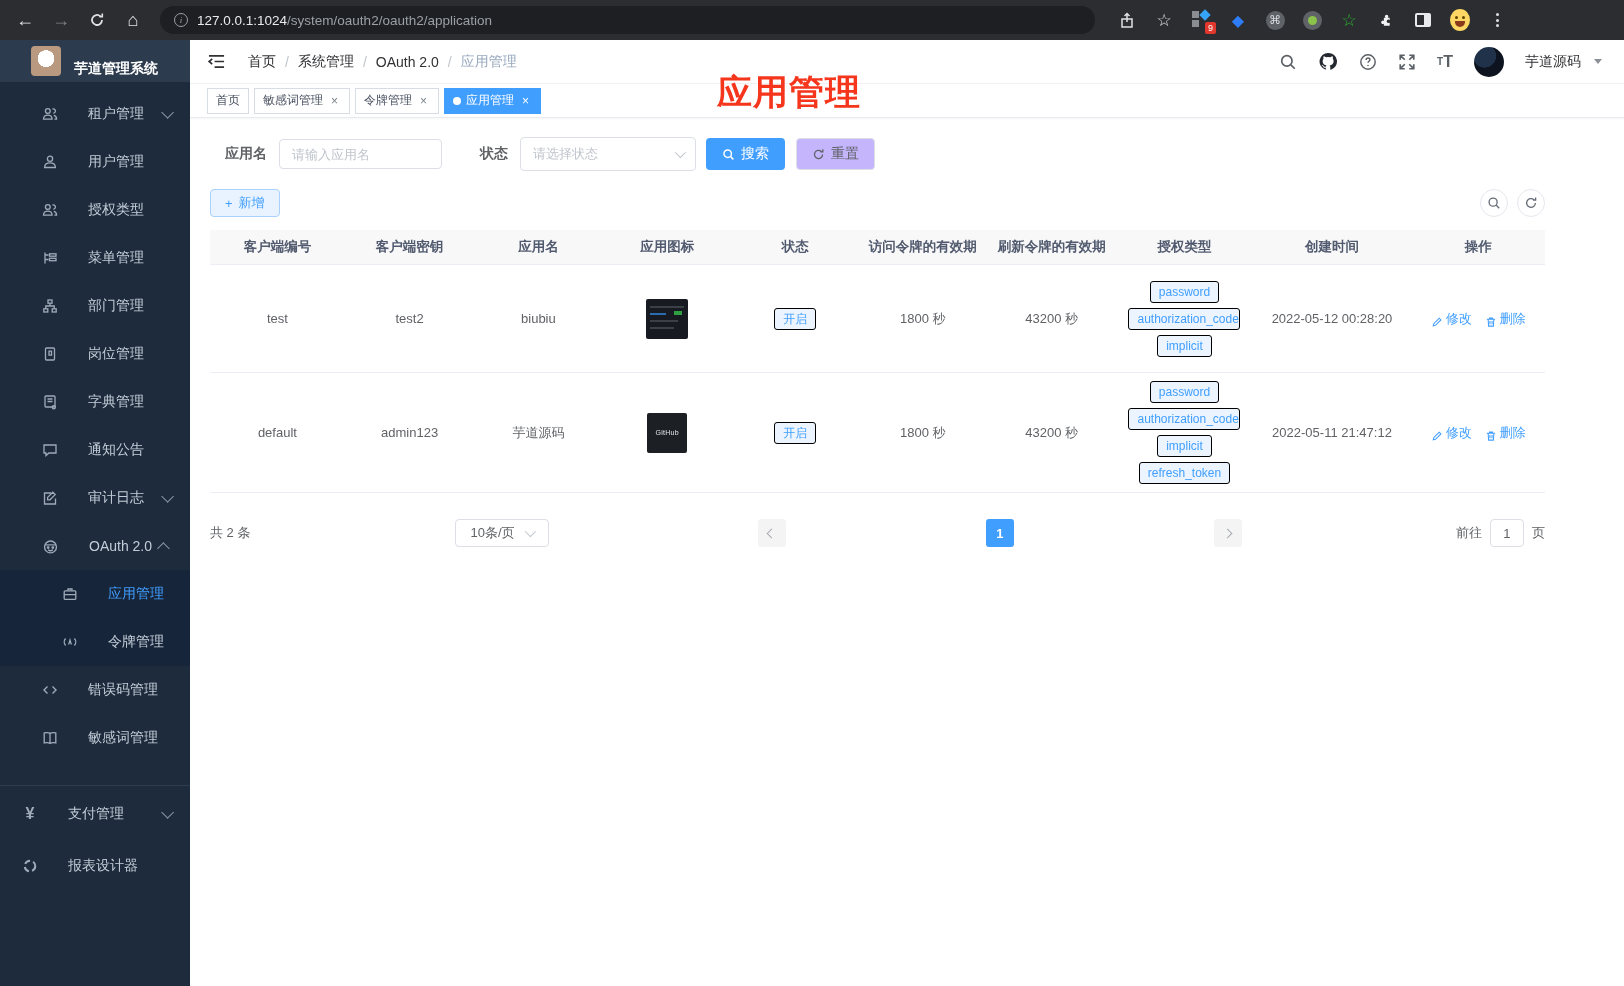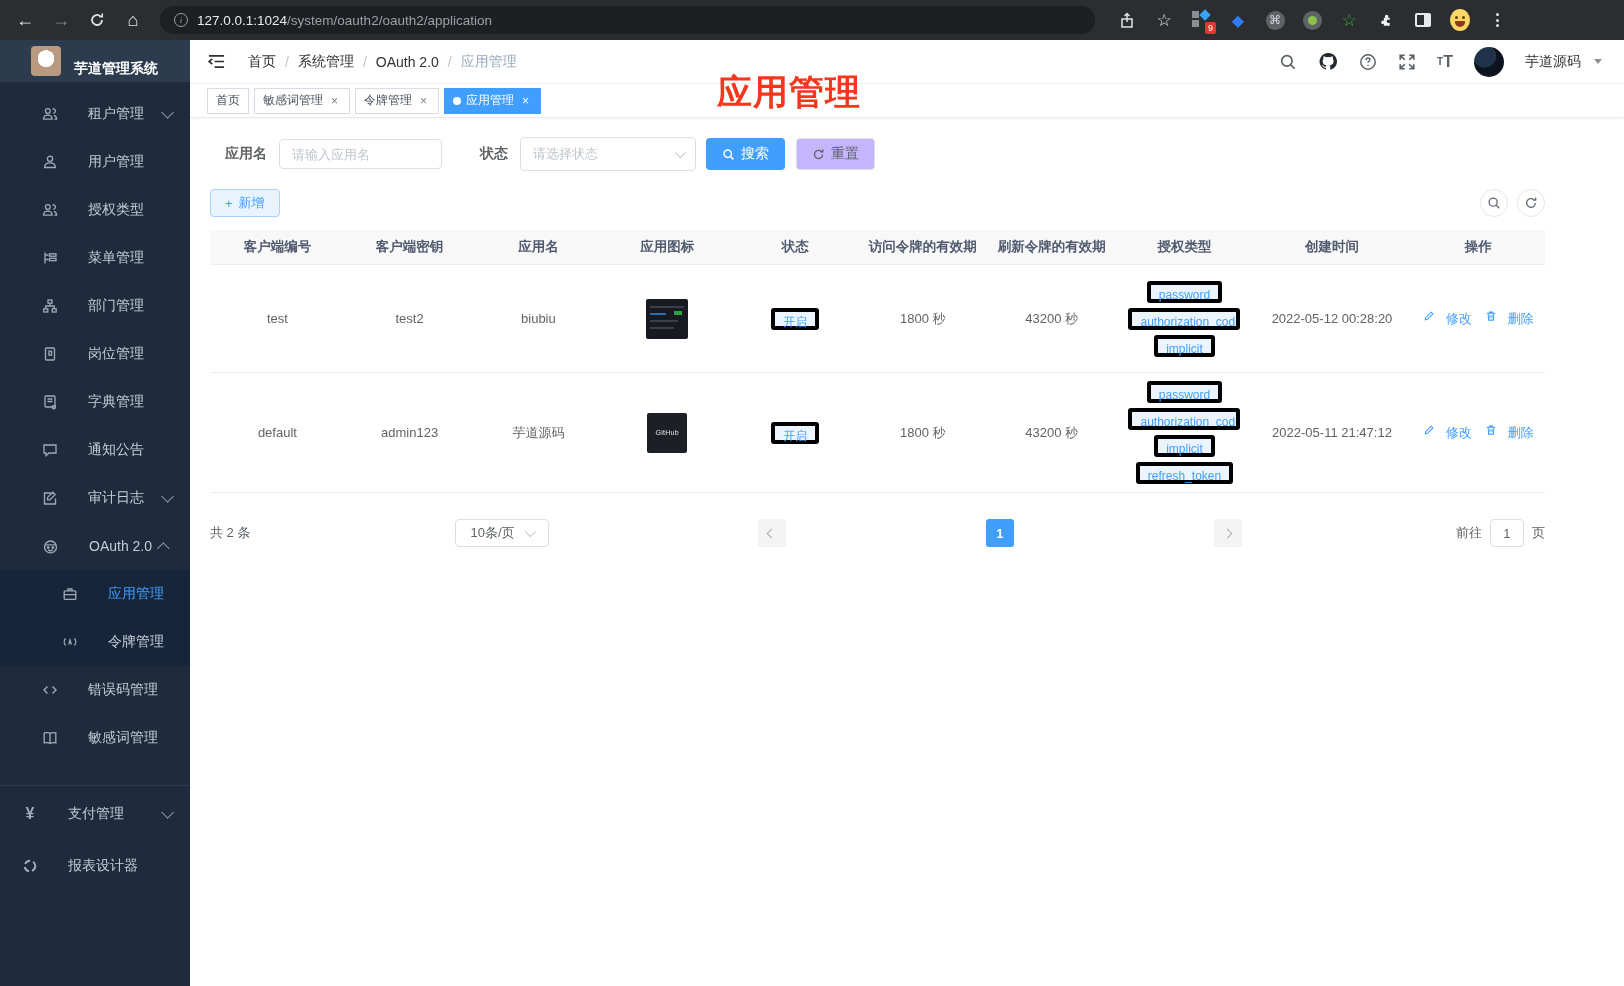--- a/index.html
+++ b/index.html
@@ -110,32 +110,32 @@
 
   
   .table { width:1335px; margin-top:13px; font-size:13px; color:#606266; }
   .tr { display:grid; grid-template-columns:10.1% 9.7% 9.6% 9.7% 9.5% 9.6% 9.7% 10.2% 11.9% 10%; }
   .th { background:#f8f8f9; height:34px; display:flex; align-items:center; justify-content:center;
     font-weight:bold; color:#515a6e; font-size:13.5px; }
   .td { display:flex; align-items:center; justify-content:center; }
   .row { border-bottom:1px solid #ebeef5; }
   .row.r1 { height:108px; } .row.r2 { height:120px; }
   .table .head { border-bottom:1px solid #ebeef5; }
-  .tag { background:#ecf5ff; border:4px solid #000000; color:#409eff; font-size:12px;
+  .tag { background:#ecf5ff; border:1px solid #000000; color:#409eff; font-size:12px;
     height:22px; line-height:20px; padding:0 8px; border-radius:3px; white-space:nowrap; }
   .tag.wide { max-width:112px; overflow:hidden; padding-right:1px; }
   .grant-stack { display:flex; flex-direction:column; align-items:center; gap:5px; }
   .appicon1 { width:42px; height:40px; background:#171a20; border-radius:2px; position:relative; overflow:hidden; }
   .appicon1 i { position:absolute; background:#3a3f48; height:2px; }
   .appicon1 .l1{ left:4px; right:4px; top:7px; } .appicon1 .l2{ left:4px; width:16px; top:14px; background:#2b6cb0; }
   .appicon1 .l3{ left:4px; right:10px; top:21px; } .appicon1 .l4{ left:4px; right:14px; top:28px; }
   .appicon1 .g { position:absolute; right:6px; top:12px; width:8px; height:4px; background:#2ea043; }
   .appicon2 { width:40px; height:40px; background:#1c2025; border-radius:2px; color:#e6e8ea; font-size:7px;
     display:flex; align-items:center; justify-content:center; letter-spacing:.3px; }
-  .alink { color:#409eff; display:flex; align-items:flex-start; gap:11px; cursor:pointer; }
+  .alink { color:#409eff; display:flex; align-items:flex-end; gap:3px; cursor:pointer; }
   .acts { display:flex; gap:13px; }
 
   
   .pager { width:1335px; margin-top:26px; display:flex; align-items:center; justify-content:space-between;
     font-size:13px; color:#606266; gap:0; }
   .pg-total { margin-right:16px; }
   .pg-size { width:94px; height:28px; border:1px solid #dcdfe6; border-radius:4px; display:flex;
     align-items:center; justify-content:center; gap:10px; color:#606266; cursor:pointer; }
   .pg-btn { width:28px; height:28px; border-radius:3px; background:#f4f4f5; color:#a8abb2;
     display:flex; align-items:center; justify-content:center; font-size:13px; cursor:pointer; }

